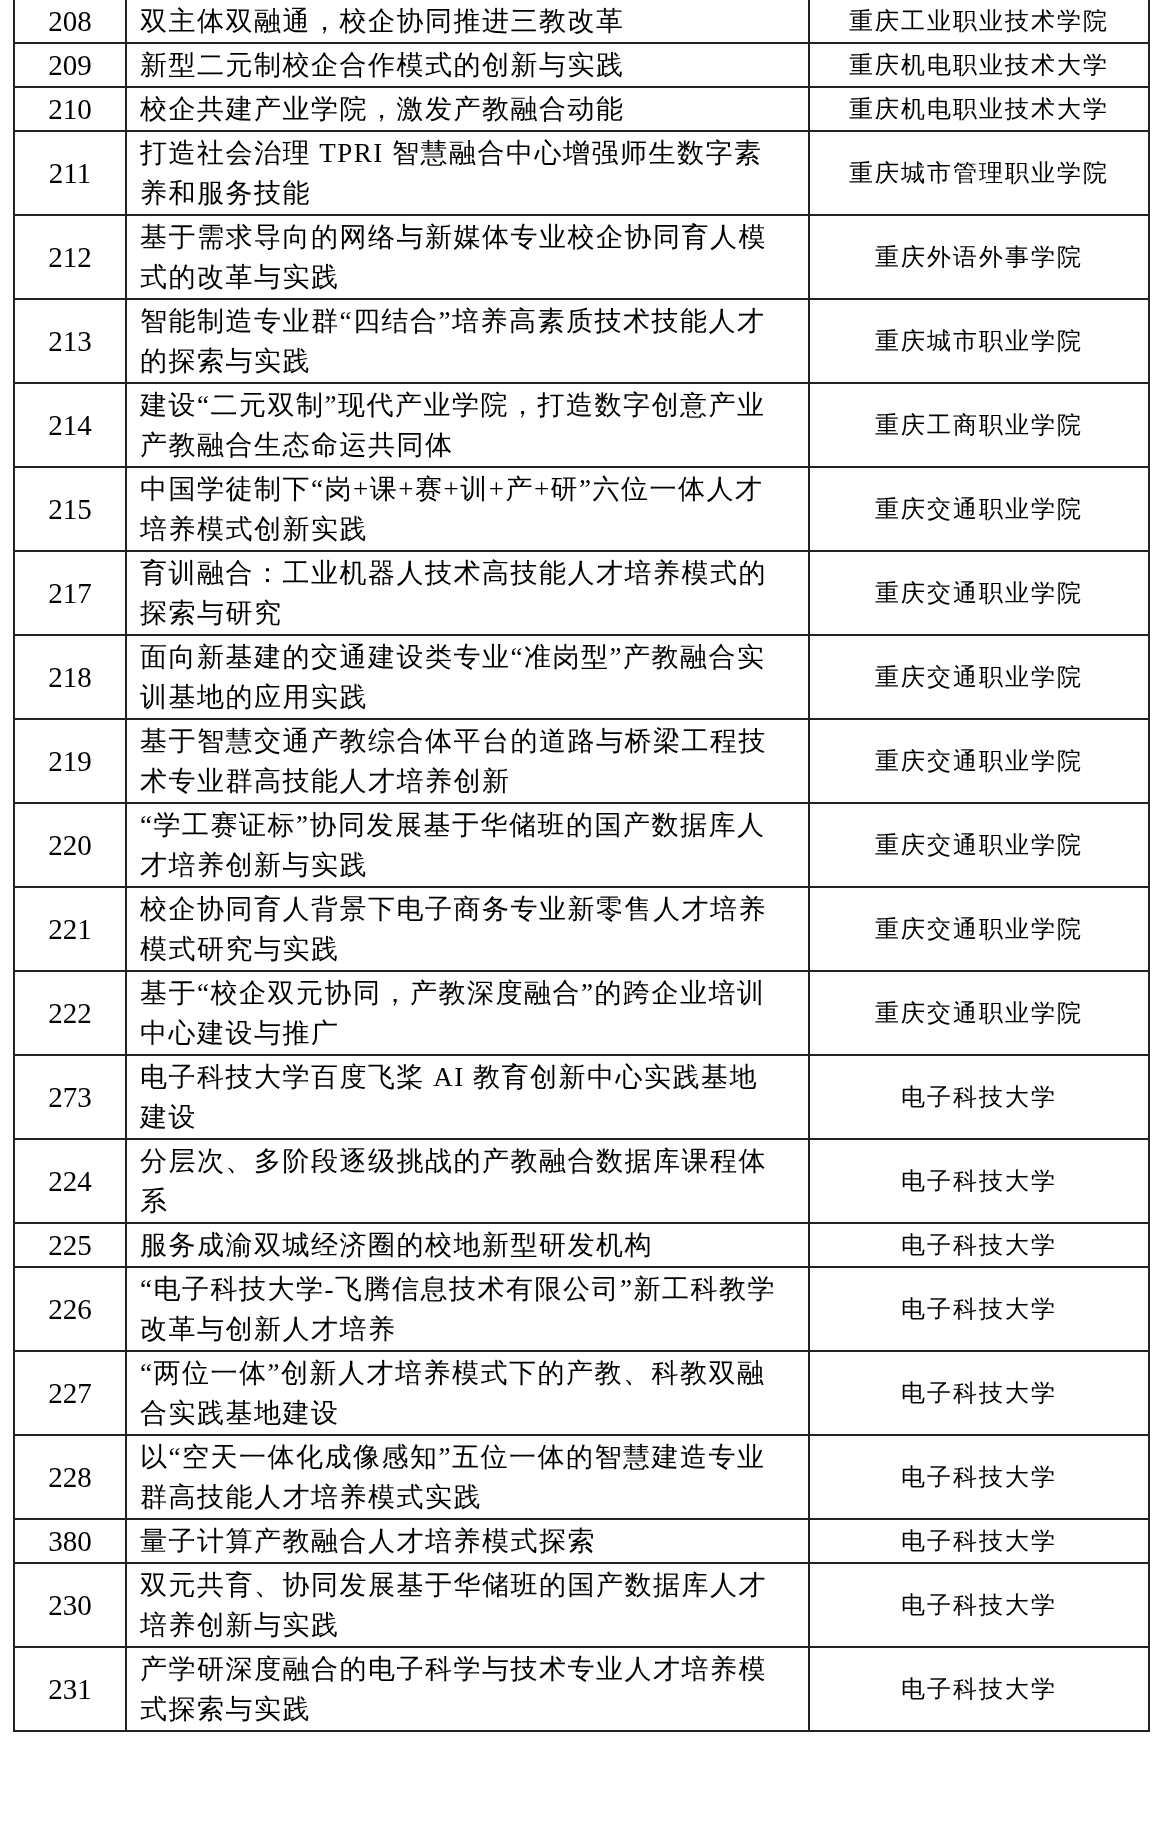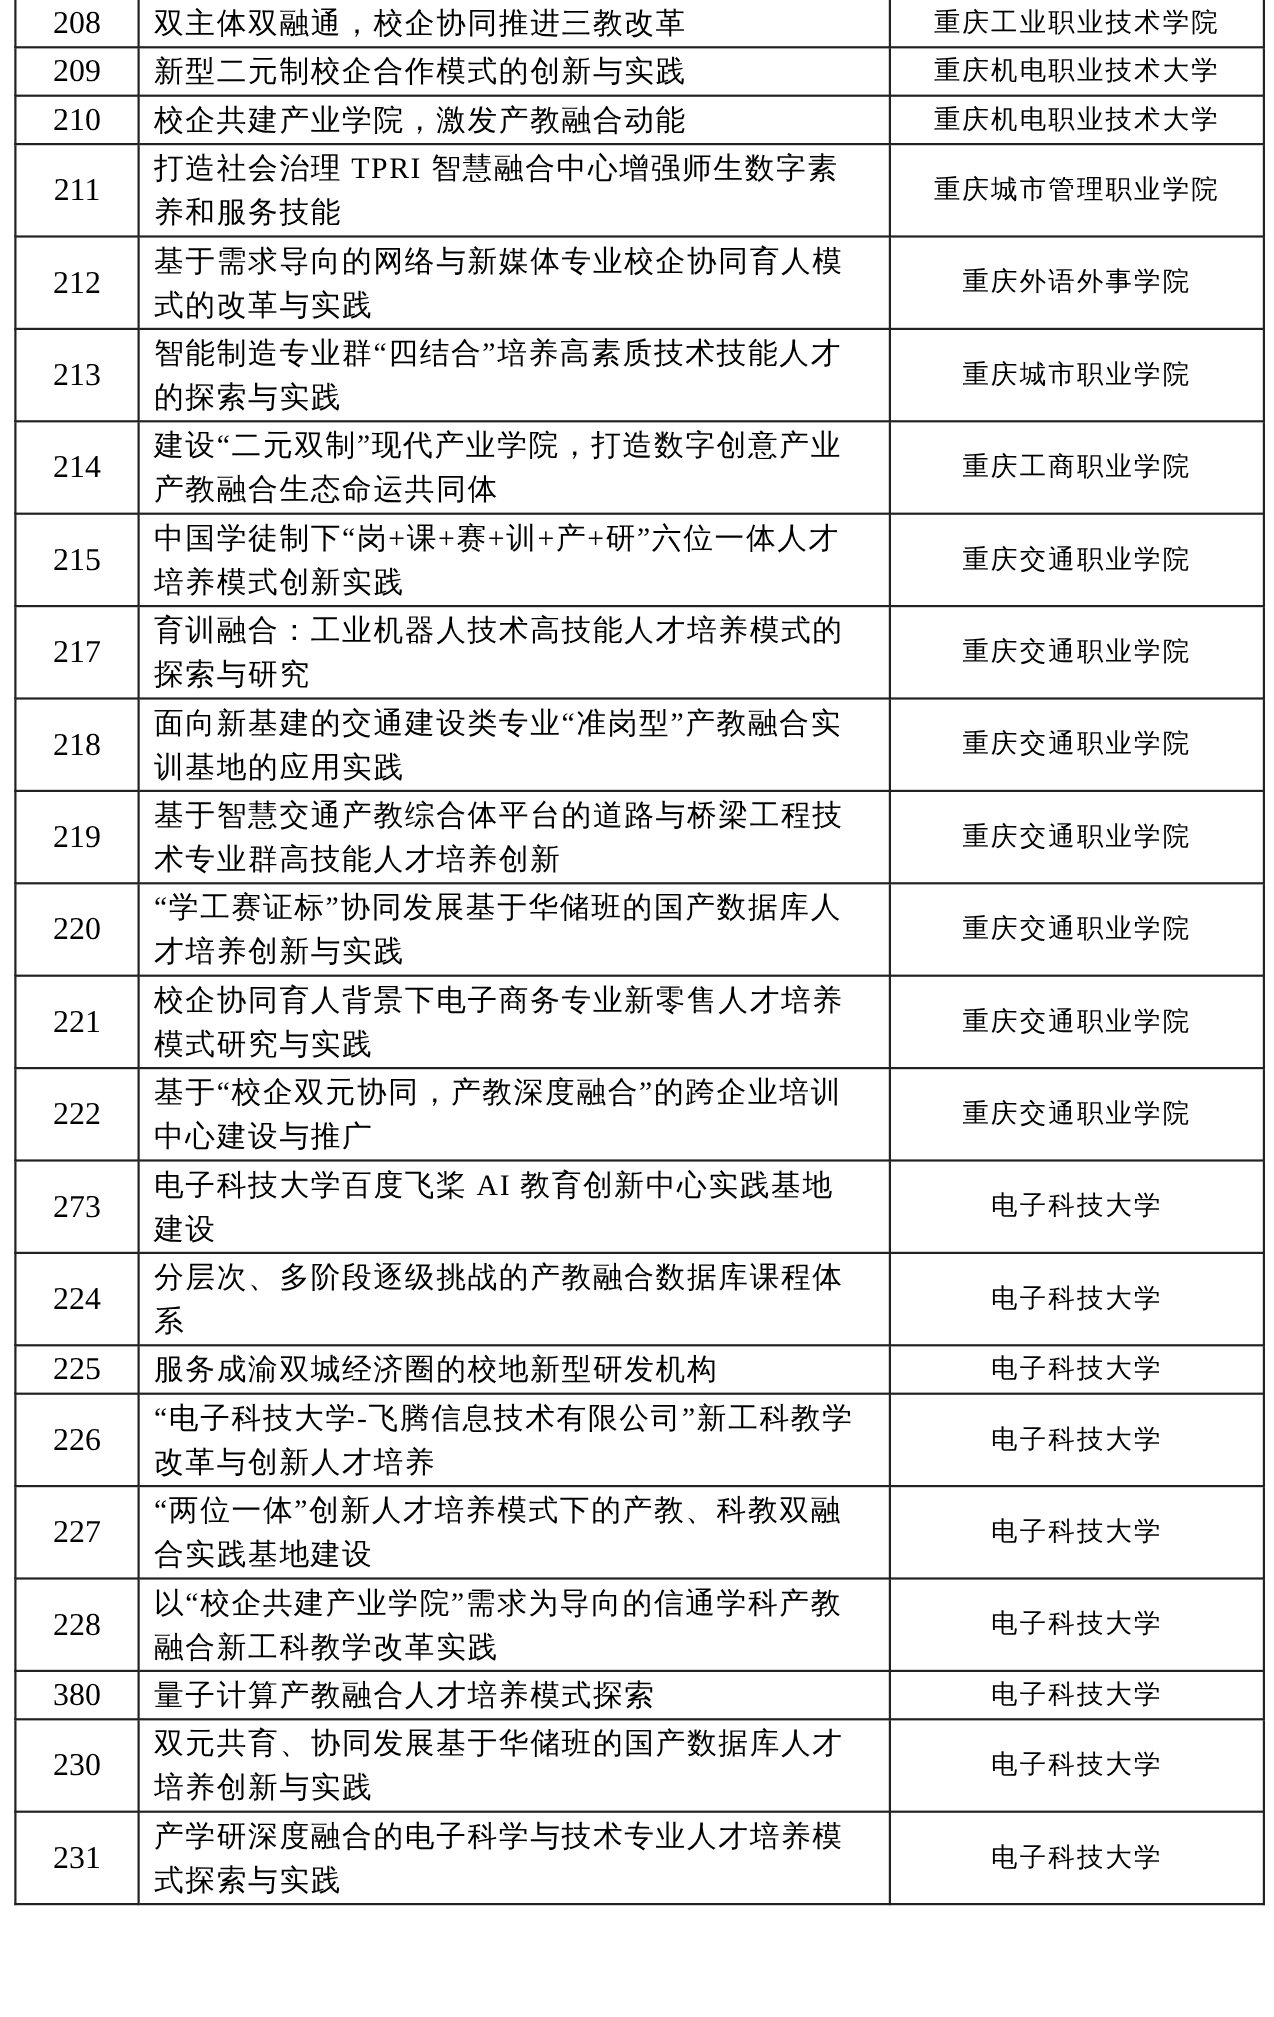--- a/index.html
+++ b/index.html
@@ -176,21 +176,21 @@
   </tr>
 
   <tr>
     <td class="cell-no">227</td>
     <td class="cell-title">“两位一体”创新人才培养模式下的产教、科教双融合实践基地建设</td>
     <td class="cell-org">电子科技大学</td>
   </tr>
 
   <tr>
     <td class="cell-no">228</td>
-    <td class="cell-title">以“校企共建产业学院”需求为导向的信通学科产教融合新工科教学改革实践</td>
+    <td class="cell-title">以“空天一体化成像感知”五位一体的智慧建造专业群高技能人才培养模式实践</td>
     <td class="cell-org">电子科技大学</td>
   </tr>
 
   <tr>
     <td class="cell-no">380</td>
     <td class="cell-title">量子计算产教融合人才培养模式探索</td>
     <td class="cell-org">电子科技大学</td>
   </tr>
 
   <tr>

